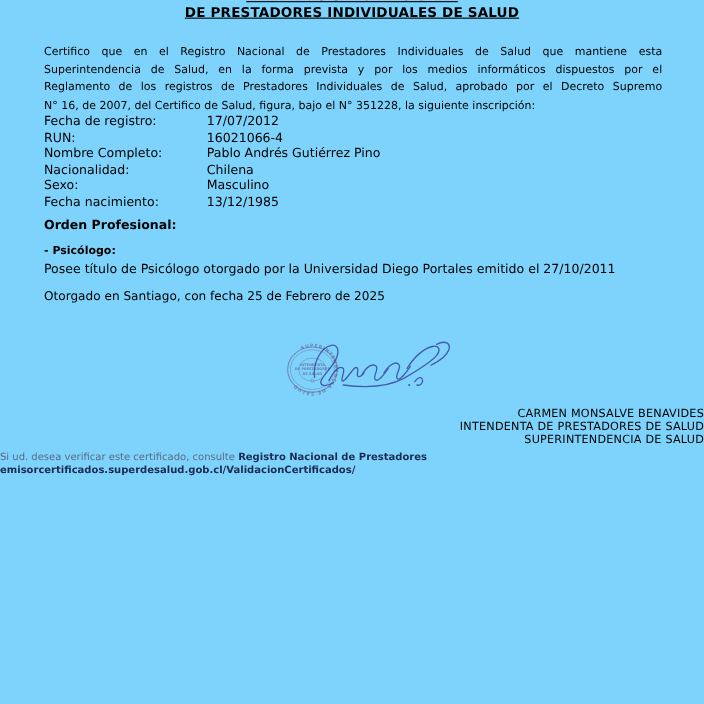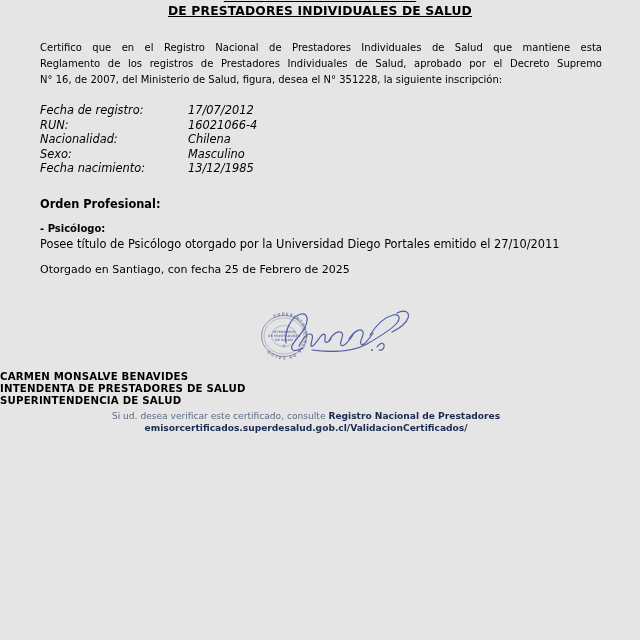--- a/index.html
+++ b/index.html
@@ -13,21 +13,21 @@
     overflow: hidden;
     font-family: "DejaVu Sans", "Liberation Sans", sans-serif;
     color: #000000;
     position: relative;
   }
 
   .page {
     position: relative;
     width: 640px;
     height: 640px;
-    background: #e5e5e5;
+    background: #7dd3fc;
   }
 
   
   .title-block {
     position: absolute;
     top: -11px;
     left: 0;
     width: 640px;
     text-align: center;
   }
@@ -65,21 +65,20 @@
   .fields {
     position: absolute;
     top: 103px;
     left: 40px;
     width: 430px;
     font-size: 11.4px;
     line-height: 14.6px;
   }
   .field-row {
     display: flex;
-    font-style: italic;
   }
   .field-label {
     width: 148px;
     flex: 0 0 148px;
     white-space: nowrap;
   }
   .field-value {
     white-space: nowrap;
   }
 
@@ -136,34 +135,34 @@
     width: 136px;
     height: 56px;
   }
 
   
   .sign-block {
     position: absolute;
     top: 371px;
     left: 0;
     width: 640px;
-    text-align: left;
+    text-align: right;
     font-size: 10.2px;
-    font-weight: bold;
+    font-weight: normal;
     line-height: 11.8px;
     letter-spacing: 0.2px;
   }
 
   
   .footer {
     position: absolute;
     top: 411px;
     left: 0;
     width: 612px;
-    text-align: center;
+    text-align: left;
     font-size: 9.1px;
     line-height: 11.6px;
     color: #5b6b86;
   }
   .footer b {
     color: #1b2a52;
     font-weight: bold;
   }
   .footer .fl {
     display: block;
@@ -175,32 +174,37 @@
 
 <div class="page">
 
   <div class="title-block">
     <div class="title-line">EN EL REGISTRO NACIONAL</div>
     <div class="title-line">DE PRESTADORES INDIVIDUALES DE SALUD</div>
   </div>
 
   <div class="intro">
     <span class="ln">Certifico que en el Registro Nacional de Prestadores Individuales de Salud que mantiene esta</span>
+    <span class="ln">Superintendencia de Salud, en la forma prevista y por los medios informáticos dispuestos por el</span>
     <span class="ln">Reglamento de los registros de Prestadores Individuales de Salud, aprobado por el Decreto Supremo</span>
-    <span class="ln last">N° 16, de 2007, del Ministerio de Salud, figura, desea el N° 351228, la siguiente inscripción:</span>
+    <span class="ln last">N° 16, de 2007, del Certifico de Salud, figura, bajo el N° 351228, la siguiente inscripción:</span>
   </div>
 
   <div class="fields">
     <div class="field-row">
       <span class="field-label">Fecha de registro:</span>
       <span class="field-value">17/07/2012</span>
     </div>
     <div class="field-row">
       <span class="field-label">RUN:</span>
       <span class="field-value">16021066-4</span>
+    </div>
+    <div class="field-row">
+      <span class="field-label">Nombre Completo:</span>
+      <span class="field-value">Pablo Andrés Gutiérrez Pino</span>
     </div>
     <div class="field-row">
       <span class="field-label">Nacionalidad:</span>
       <span class="field-value">Chilena</span>
     </div>
     <div class="field-row">
       <span class="field-label">Sexo:</span>
       <span class="field-value">Masculino</span>
     </div>
     <div class="field-row">

